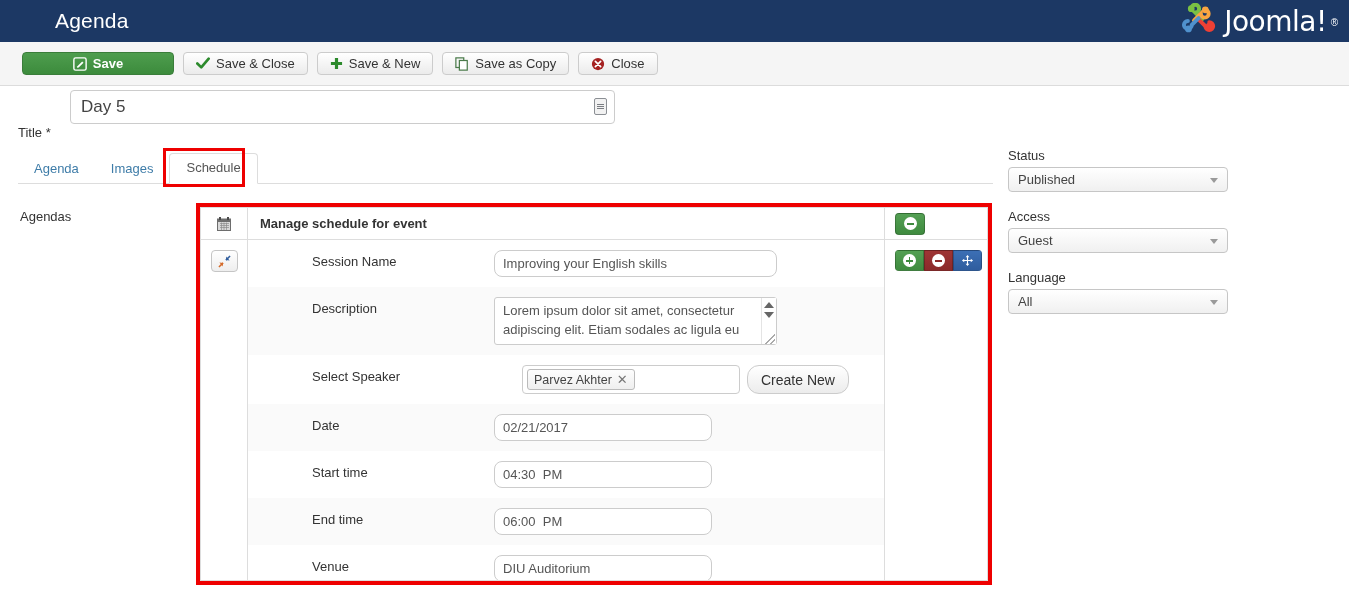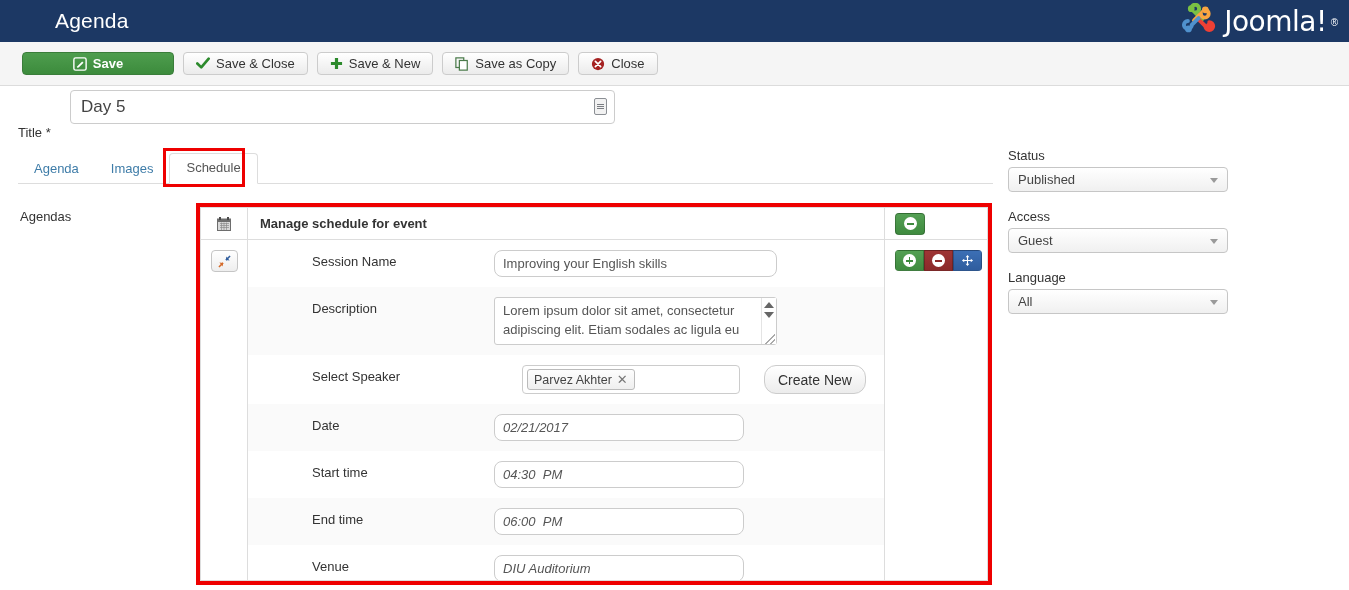--- a/index.html
+++ b/index.html
@@ -226,21 +226,21 @@
     border: 1px solid #cccccc;
     border-radius: 8px;
     padding: 3px 8px;
     font-size: 13px;
     color: #555555;
     background: #ffffff;
     font-family: "Liberation Sans", sans-serif;
     outline: none;
   }
   .w-long { width: 283px; }
-  .w-med  { width: 250px; font-style: italic; }
+  .w-med  { width: 218px; }
 
   
   #desc-wrap { position: relative; width: 283px; height: 48px; }
   #desc-area {
     width: 283px; height: 48px;
     border: 1px solid #cccccc;
     border-radius: 3px;
     padding: 3px 20px 3px 8px;
     font-size: 13px; line-height: 19px;
     color: #555555;
@@ -260,21 +260,21 @@
   .sb-up { border-left:5px solid transparent;border-right:5px solid transparent;border-bottom:6px solid #666; }
   .sb-dn { border-left:5px solid transparent;border-right:5px solid transparent;border-top:6px solid #666; }
   #desc-grip {
     position:absolute; right:2px; bottom:1px; width:10px; height:10px;
     background:
       linear-gradient(135deg, transparent 45%, #aaa 45%, #aaa 55%, transparent 55%),
       linear-gradient(135deg, transparent 70%, #aaa 70%, #aaa 80%, transparent 80%);
   }
 
   
-  #speaker-row-ctl { display: flex; align-items: flex-start; gap: 24px; padding-left: 28px; }
+  #speaker-row-ctl { display: flex; align-items: flex-start; gap: 7px; padding-left: 28px; }
   #speaker-box {
     width: 218px; min-height: 29px;
     border: 1px solid #cccccc;
     border-radius: 4px;
     background: #ffffff;
     padding: 3px 4px;
     display: flex; align-items: center;
   }
   #speaker-chip {
     display: inline-flex; align-items: center; gap: 5px;

